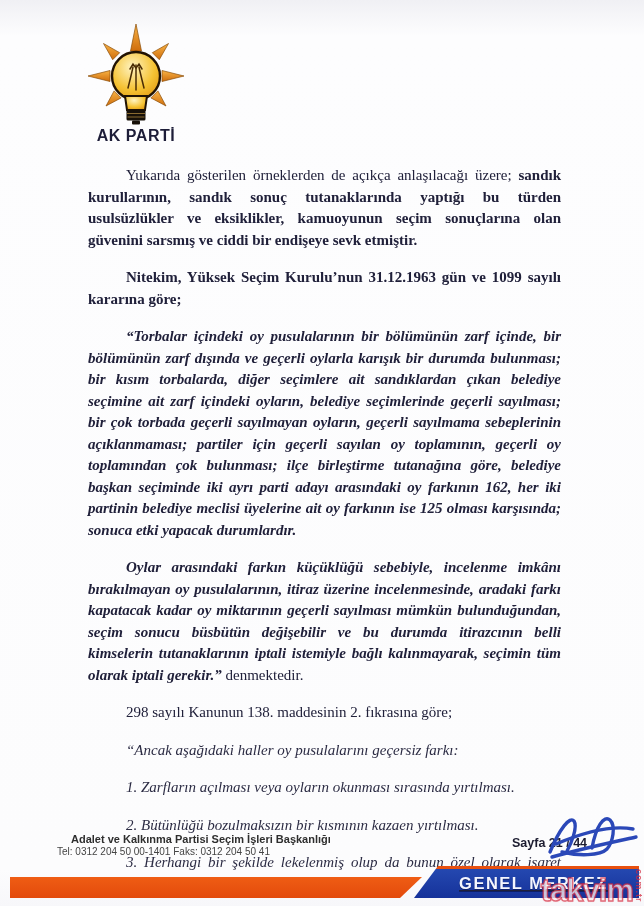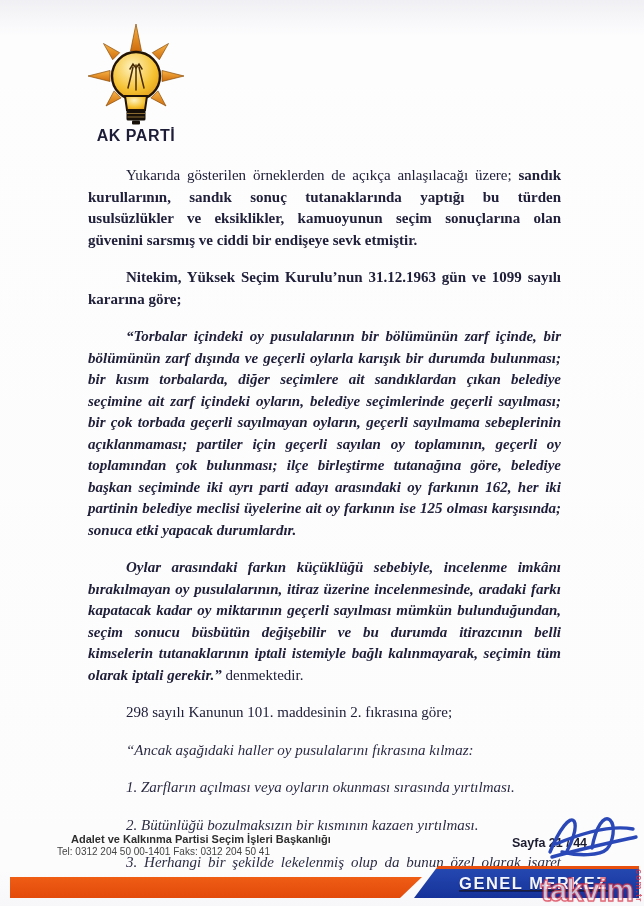--- a/index.html
+++ b/index.html
@@ -149,23 +149,23 @@
   <div class="content">
     <p class="p-normal"><span>Yukarıda gösterilen örneklerden de açıkça anlaşılacağı üzere; </span><span class="p-bold">sandık kurullarının, sandık sonuç tutanaklarında yaptığı bu türden usulsüzlükler ve eksiklikler, kamuoyunun seçim sonuçlarına olan güvenini sarsmış ve ciddi bir endişeye sevk etmiştir.</span></p>
 
     <p class="p-normal p-bold">Nitekim, Yüksek Seçim Kurulu’nun 31.12.1963 gün ve 1099 sayılı kararına göre;</p>
 
     <p class="p-quote">“Torbalar içindeki oy pusulalarının bir bölümünün zarf içinde, bir bölümünün zarf dışında ve geçerli oylarla karışık bir durumda bulunması; bir kısım torbalarda, diğer seçimlere ait sandıklardan çıkan belediye seçimine ait zarf içindeki oyların, belediye seçimlerinde geçerli sayılması; bir çok torbada geçerli sayılmayan oyların, geçerli sayılmama sebeplerinin açıklanmaması; partiler için geçerli sayılan oy toplamının, geçerli oy toplamından çok bulunması; ilçe birleştirme tutanağına göre, belediye başkan seçiminde iki ayrı parti adayı arasındaki oy farkının 162, her iki partinin belediye meclisi üyelerine ait oy farkının ise 125 olması karşısında; sonuca etki yapacak durumlardır.</p>
 
     <p class="p-quote mb20"><span>Oylar arasındaki farkın küçüklüğü sebebiyle, incelenme imkânı bırakılmayan oy pusulalarının, itiraz üzerine incelenmesinde, aradaki farkı kapatacak kadar oy miktarının geçerli sayılması mümkün bulunduğundan, seçim sonucu büsbütün değişebilir ve bu durumda itirazcının belli kimselerin tutanaklarının iptali istemiyle bağlı kalınmayarak, seçimin tüm olarak iptali gerekir.”</span><span class="q-suffix"> denmektedir.</span></p>
 
 
-    <p class="p-law mb20">298 sayılı Kanunun 101. maddesinin 2. fıkrasına göre;</p>
+    <p class="p-law mb20">298 sayılı Kanunun 138. maddesinin 2. fıkrasına göre;</p>
 
-    <p class="p-italic mb14">“Ancak aşağıdaki haller oy pusulalarını fıkrasına kılmaz:</p>
+    <p class="p-italic mb14">“Ancak aşağıdaki haller oy pusulalarını geçersiz farkı:</p>
 
     <p class="p-item">1. Zarfların açılması veya oyların okunması sırasında yırtılması.</p>
     <p class="p-item">2. Bütünlüğü bozulmaksızın bir kısmının kazaen yırtılması.</p>
     <p class="p-item">3. Herhangi bir şekilde lekelenmiş olup da bunun özel olarak işaret koymak amacıyla yapıldığının anlaşılamaması.</p>
   </div>
 
   <div class="footer-left">
     <div class="footer-org">Adalet ve Kalkınma Partisi Seçim İşleri Başkanlığı</div>
     <div class="footer-line">Tel: 0312 204 50 00-1401  Faks: 0312 204 50 41</div>
   </div>

